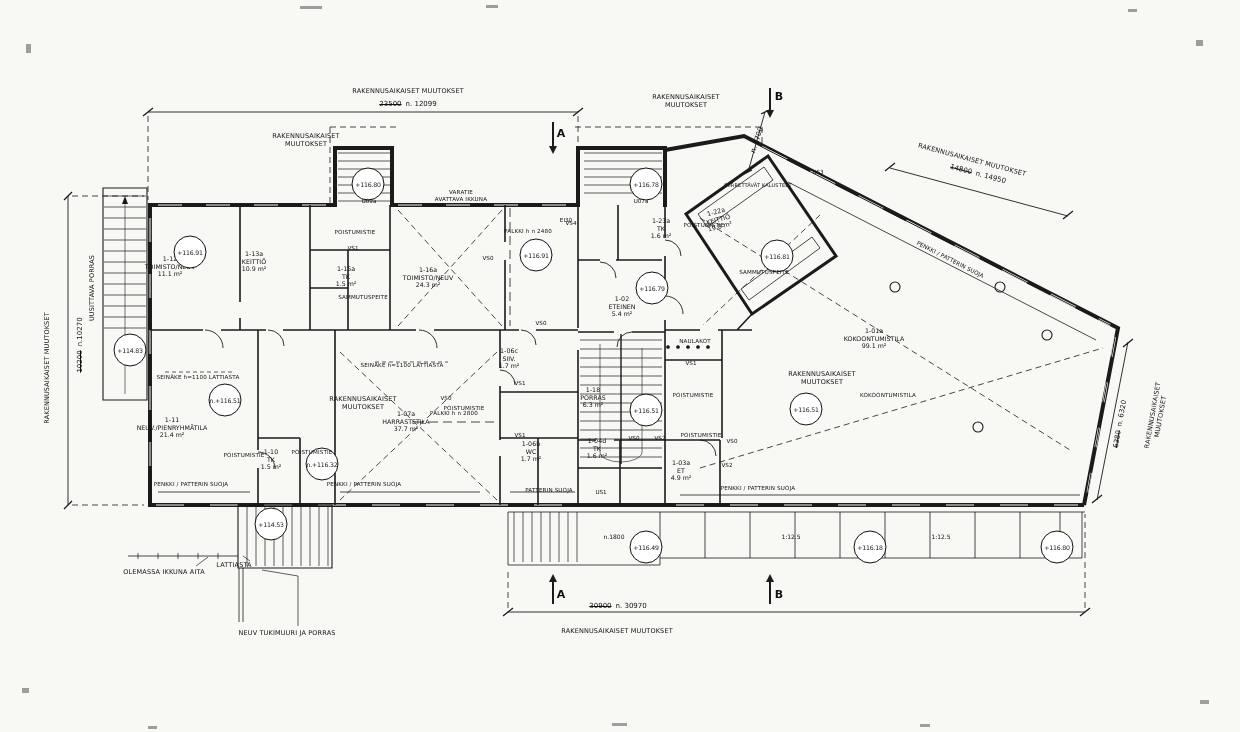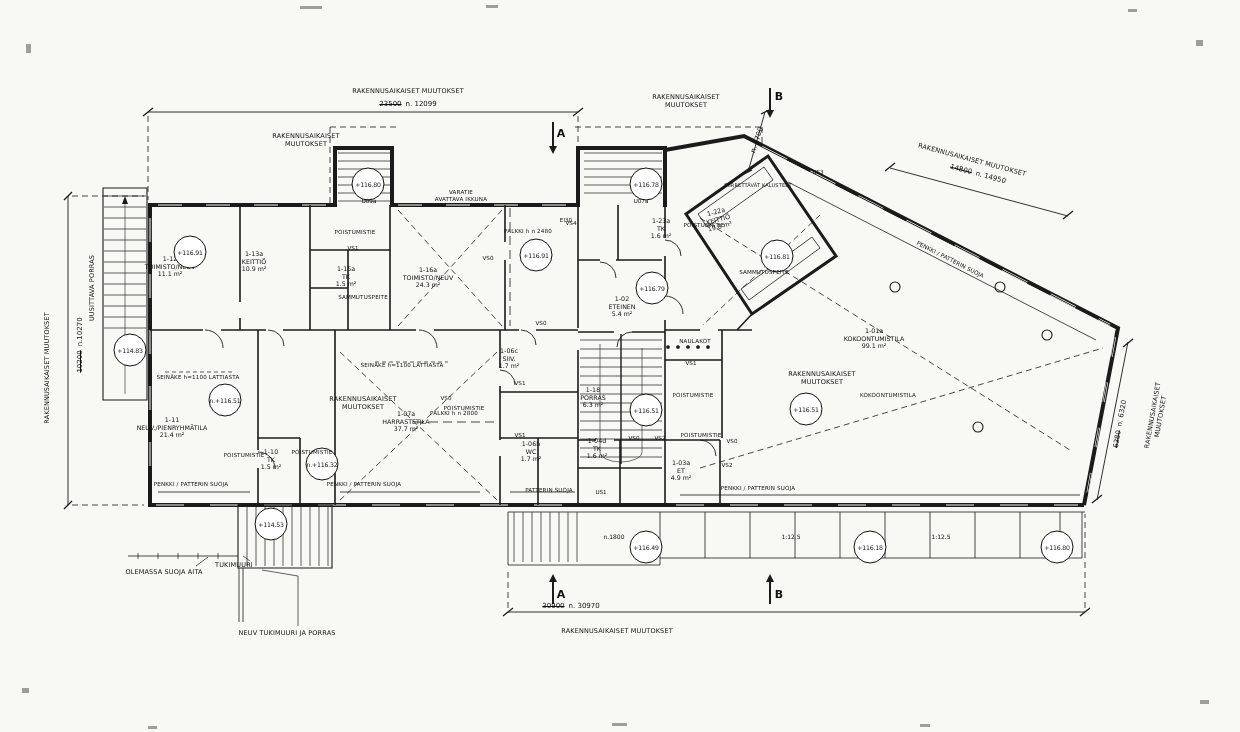--- a/index.html
+++ b/index.html
@@ -122,21 +122,21 @@
   </div>
   <div class="dim" style="left:978px;top:174px;transform:translate(-50%,-50%) rotate(15deg)">
     <span class="strike">14800</span><span>n. 14950</span>
   </div>
   <div class="dim" style="left:80px;top:345px;transform:translate(-50%,-50%) rotate(-90deg)">
     <span class="strike">10200</span><span>n.10270</span>
   </div>
   <div class="dim" style="left:1120px;top:424px;transform:translate(-50%,-50%) rotate(-80deg)">
     <span class="strike">6380</span><span>n. 6320</span>
   </div>
-  <div class="dim" style="left:571px;top:606px">
+  <div class="dim" style="left:618px;top:606px">
     <span class="strike">30900</span><span>n. 30970</span>
   </div>
   <div class="dim" style="left:757px;top:140px;transform:translate(-50%,-50%) rotate(-72deg)">
     <span>n. 2700</span>
   </div>
 
   <span class="sec" style="left:561px;top:133px">A</span>
   <span class="sec" style="left:779px;top:96px">B</span>
   <span class="sec" style="left:561px;top:594px">A</span>
   <span class="sec" style="left:779px;top:594px">B</span>
@@ -245,22 +245,22 @@
 MUUTOKSET</div>
   <div class="lbl" style="left:972px;top:160px;transform:translate(-50%,-50%) rotate(15deg)">RAKENNUSAIKAISET MUUTOKSET</div>
   <div class="lbl" style="left:47px;top:368px;transform:translate(-50%,-50%) rotate(-90deg)">RAKENNUSAIKAISET MUUTOKSET</div>
   <div class="lbl" style="left:1157px;top:416px;transform:translate(-50%,-50%) rotate(-80deg)">RAKENNUSAIKAISET MUUTOKSET</div>
   <div class="lbl" style="left:617px;top:631px">RAKENNUSAIKAISET MUUTOKSET</div>
   <div class="lbl" style="left:822px;top:378px">RAKENNUSAIKAISET
 MUUTOKSET</div>
   <div class="lbl" style="left:363px;top:403px">RAKENNUSAIKAISET
 MUUTOKSET</div>
   <div class="lbl" style="left:92px;top:288px;transform:translate(-50%,-50%) rotate(-90deg)">UUSITTAVA PORRAS</div>
-  <div class="lbl" style="left:164px;top:572px">OLEMASSA SUOJA AITA</div>
-  <div class="lbl" style="left:234px;top:565px">TUKIMUURI</div>
+  <div class="lbl" style="left:164px;top:572px">OLEMASSA IKKUNA AITA</div>
+  <div class="lbl" style="left:234px;top:565px">LATTIASTA</div>
   <div class="lbl" style="left:287px;top:633px">NEUV TUKIMUURI JA PORRAS</div>
   <div class="lbl sm" style="left:461px;top:196px">VARATIE
 AVATTAVA IKKUNA</div>
   <div class="lbl sm" style="left:528px;top:232px">PALKKI h n 2480</div>
   <div class="lbl sm" style="left:454px;top:414px">PALKKI h n 2800</div>
   <div class="lbl sm" style="left:198px;top:378px">SEINÄKE h=1100 LATTIASTA</div>
   <div class="lbl sm" style="left:402px;top:366px">SEINÄKE h=1100 LATTIASTA</div>
   <div class="lbl sm" style="left:191px;top:485px">PENKKI / PATTERIN SUOJA</div>
   <div class="lbl sm" style="left:364px;top:485px">PENKKI / PATTERIN SUOJA</div>
   <div class="lbl sm" style="left:758px;top:489px">PENKKI / PATTERIN SUOJA</div>

